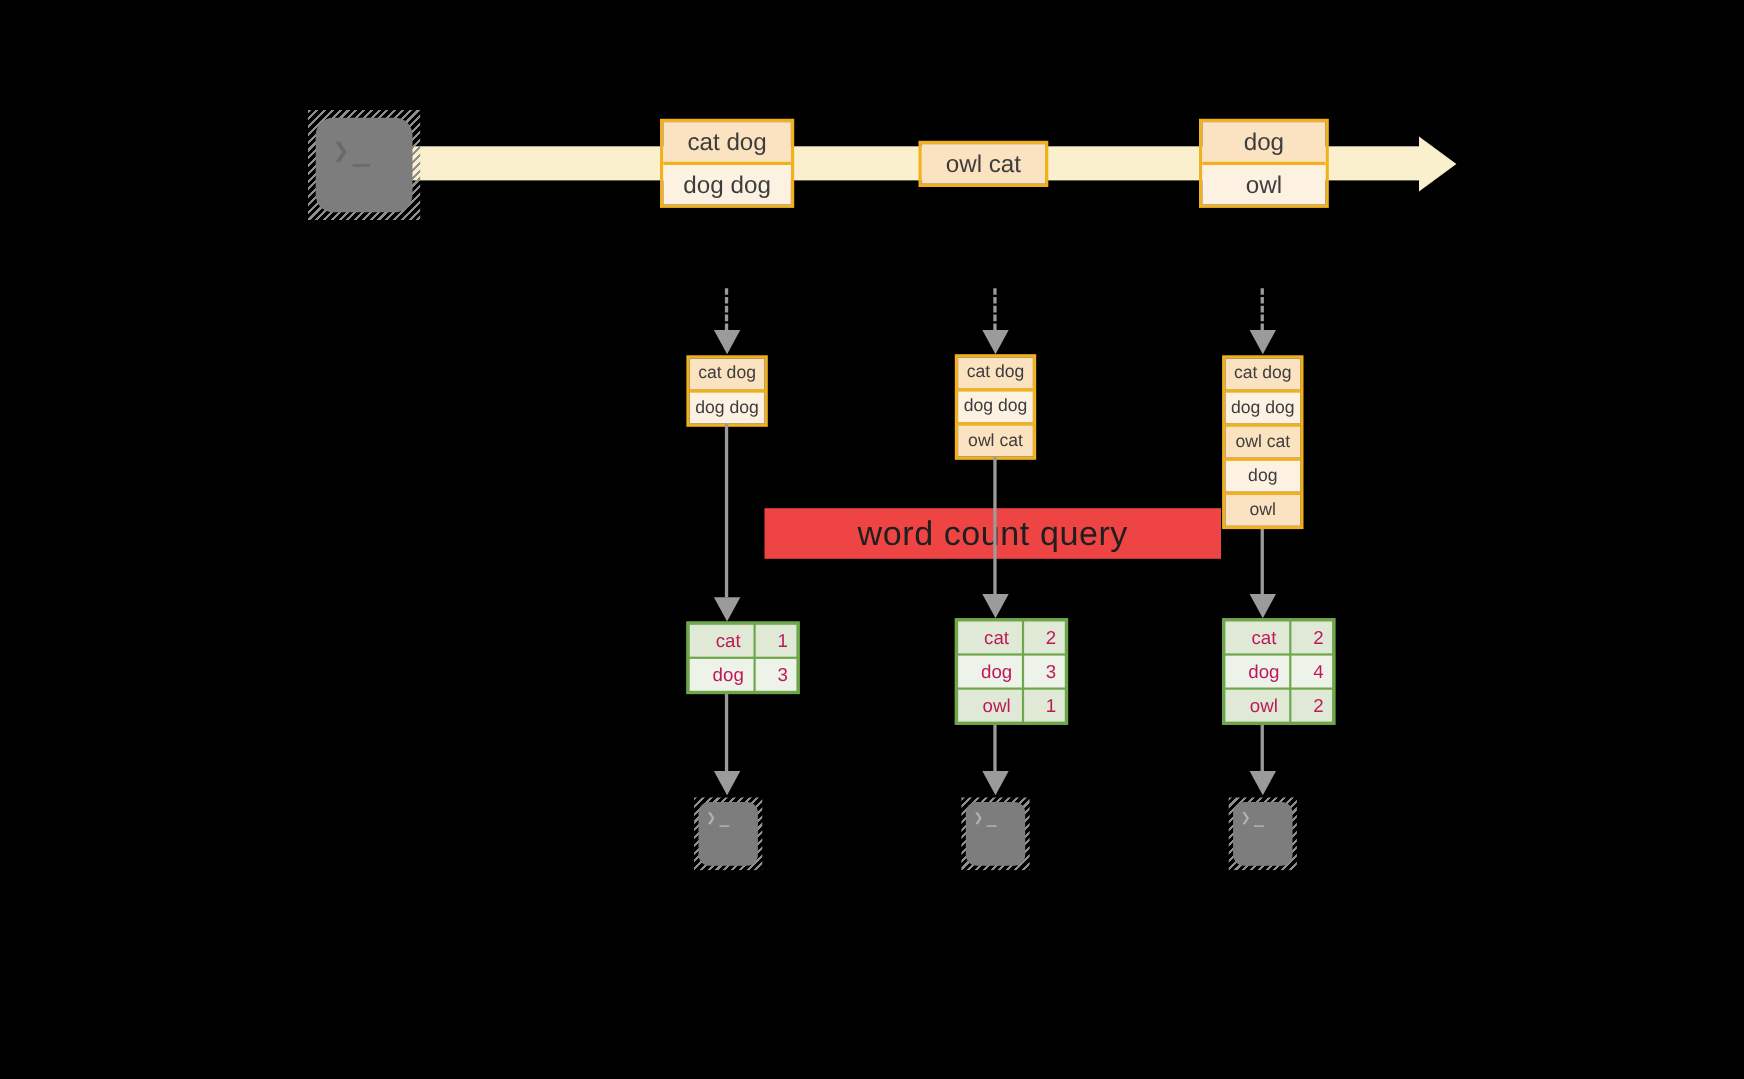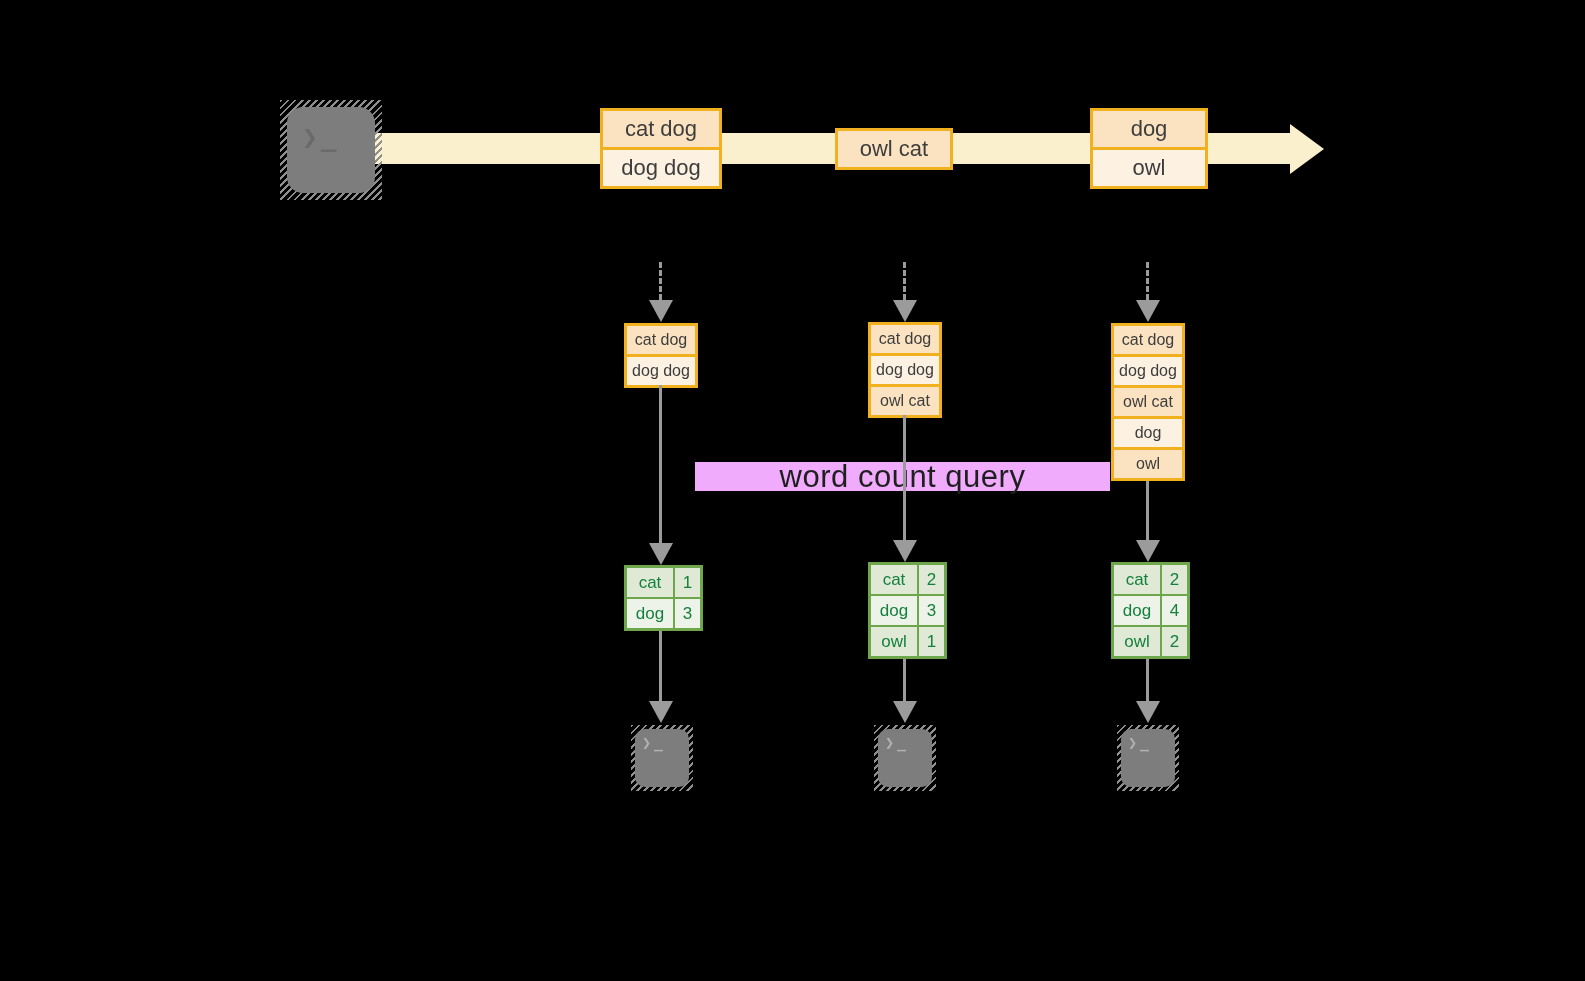--- a/index.html
+++ b/index.html
@@ -33,30 +33,30 @@
   
   .vline{position:absolute;width:0;margin-left:-2px;border-left-width:3px;border-left-color:#9b9b9b;}
   .vline.dashed{border-left-style:dashed;}
   .vline.solid{border-left-style:solid;}
   .ahead{position:absolute;width:0;height:0;margin-left:-12px;
          border-left:12px solid transparent;border-right:12px solid transparent;
          border-top:22px solid #9b9b9b;}
   .z3{z-index:3;}
 
   
-  .query-band{position:absolute;left:695px;top:462px;width:415px;height:29px;background:#f0abfc;
+  .query-band{position:absolute;left:695px;top:462px;width:415px;height:46px;background:#ef4444;
               display:flex;align-items:center;justify-content:center;z-index:2;}
   .query-band span{font-size:31px;font-weight:300;color:#1f1f1f;letter-spacing:0.5px;}
 
   
   .gtable{position:absolute;border:3px solid #6ea64b;background:#6ea64b;
           display:flex;flex-direction:column;gap:2px;z-index:4;}
   .grow{display:flex;gap:2px;}
   .gcell{height:29px;display:flex;align-items:center;justify-content:center;
-         font-size:17px;color:#15803d;}
+         font-size:17px;color:#be185d;padding-left:12px;}
   .gcell.word{width:46px;}
   .gcell.num{width:25px;}
   .grow.dark .gcell{background:#dfe9d5;}
   .grow.light .gcell{background:#eef3ea;}
 
   .z5{z-index:5;}
 </style>
 </head>
 <body>
 

